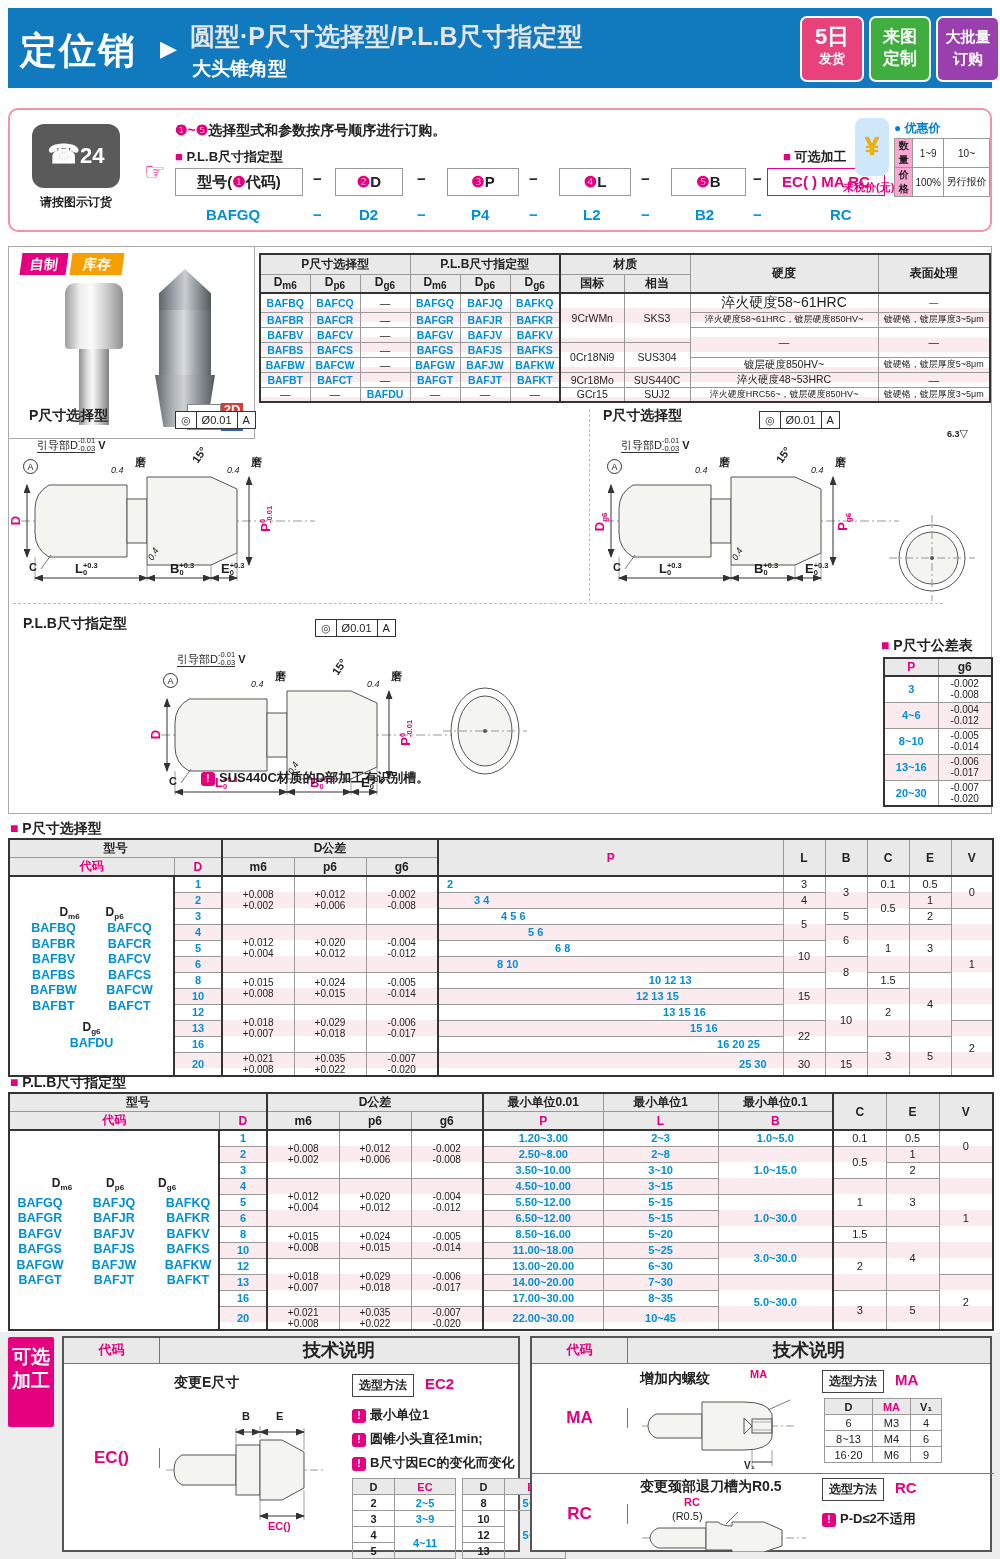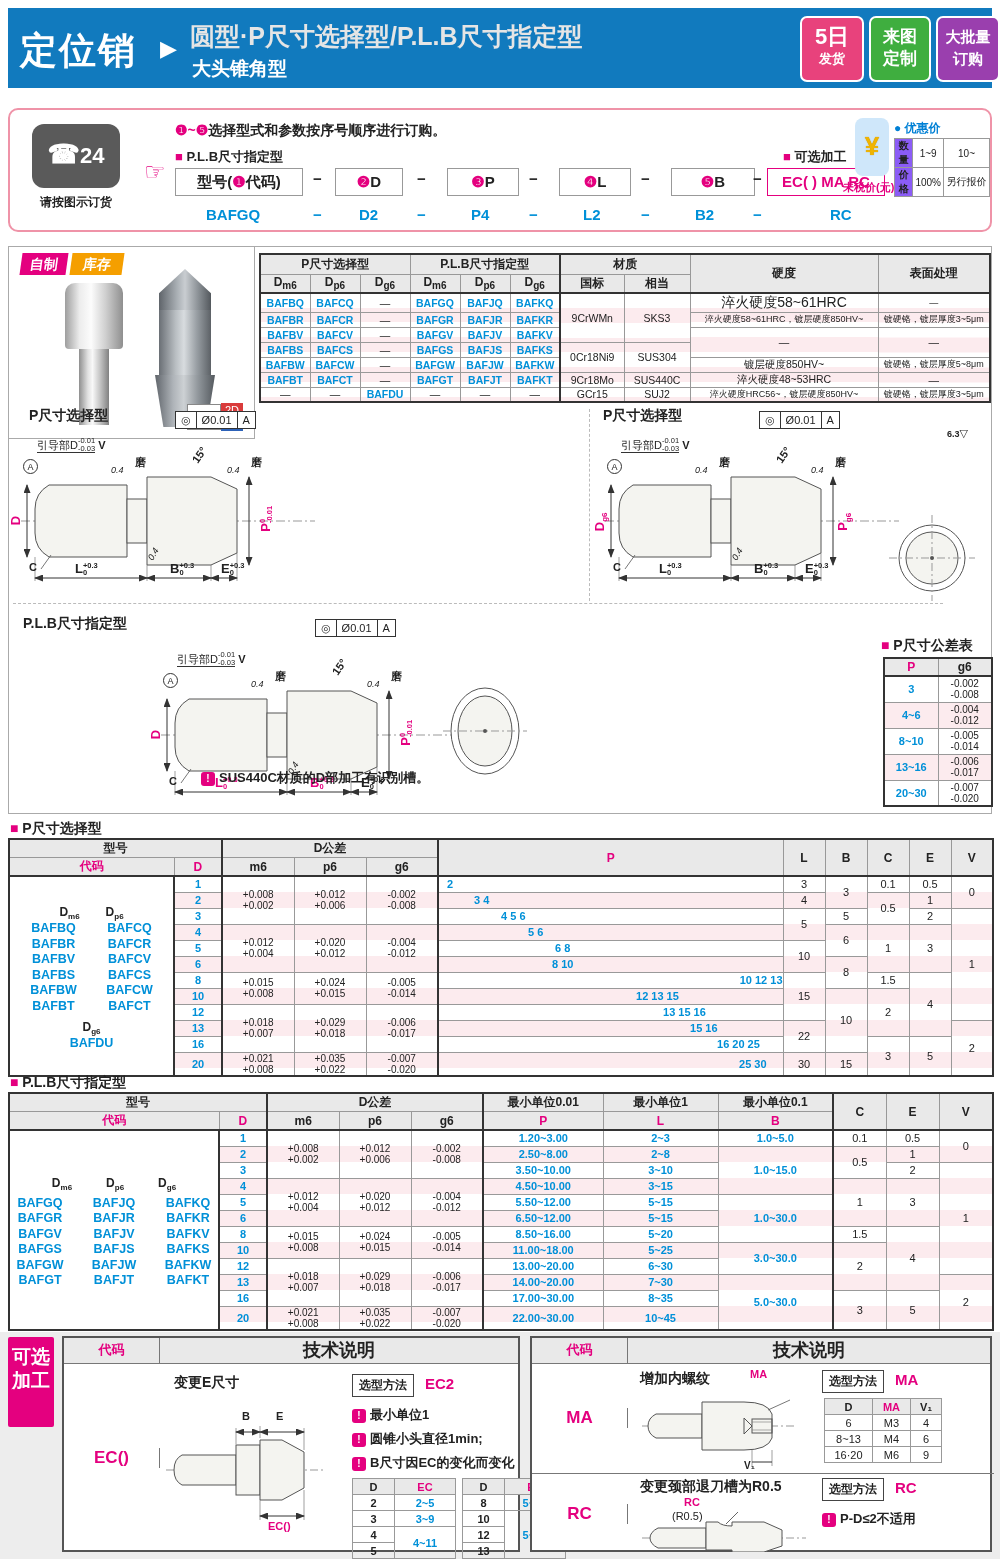--- a/index.html
+++ b/index.html
@@ -29,30 +29,30 @@
 .sq{color:#e4007f;font-size:13px}
 .obox{top:58px;height:28px;border:1px solid #999;background:#fff;text-align:center;line-height:26px;font-size:15px;font-weight:700}
 .obox .num{color:#e4007f}
 .odash{top:60px;font-size:15px;font-weight:700}
 .oex{top:96px;font-size:15px;color:#0090d8;font-weight:700}
 #yenbox{left:845px;top:8px;width:34px;height:58px;background:#cfe7fa;border-radius:8px;text-align:center;line-height:56px;font-size:26px;font-weight:700;color:#f0b400;text-shadow:0 0 1px #b57d00}
 #tax{left:833px;top:70px;font-size:11px;color:#e4007f;font-weight:700}
 #deal{left:884px;top:10px;font-size:12px;color:#0080d5;font-weight:700}
 .ptab{left:884px;top:28px;border-collapse:collapse}
 .ptab td{border:1px solid #999;font-size:10px;text-align:center;height:17px;padding:0 2px}
-.ptab .lb{background:#8b5cf6;font-weight:700}
+.ptab .lb{background:#f9a8d4;font-weight:700}
 
 #main{left:8px;top:246px;width:984px;height:568px;border:1px solid #aaa;background:#fff}
 #photo{left:0;top:0;width:246px;height:192px;border-right:1px solid #aaa;border-bottom:1px solid #aaa;background:#fff}
 .pbdg{top:6px;height:22px;color:#fff;font-size:14px;font-weight:700;line-height:22px;text-align:center;transform:skewX(-8deg)}
 .pin{position:absolute}
 #cad{left:178px;top:156px;display:flex;align-items:center}
 #cad .c{border:1px solid #888;background:#fff;font-size:12px;font-weight:700;padding:5px 3px}
 #cad .dd{display:flex;flex-direction:column}
-#cad .dd span{width:22px;height:14px;color:#fff;font-size:11px;font-weight:400;text-align:center;line-height:14px}
+#cad .dd span{width:22px;height:14px;color:#fff;font-size:13px;font-weight:700;text-align:center;line-height:14px}
 
 .tb{border-collapse:collapse;table-layout:fixed;border:2px solid #333;background:#fff}
 .tb th,.tb td{border:1px solid #999;font-size:11px;text-align:center;padding:0;overflow:hidden}
 .tb thead th{background:#e9e9e9;font-weight:700;font-size:12px}
 .hb{border-bottom:2px solid #333!important}
 .br2{border-right:2px solid #333!important}
 .s16{background:repeating-linear-gradient(to bottom,#fff 0 16px,#fcebee 16px 32px)}
 .s15{background:repeating-linear-gradient(to bottom,#fff 0 15px,#fcebee 15px 30px)}
 .s26{background:repeating-linear-gradient(to bottom,#fff 0 26px,#fcebee 26px 52px)}
 .tol span{display:block;font-size:10px;line-height:11px}
@@ -130,21 +130,21 @@
   <div class="abs sqh" style="left:773px;top:38px"><span class="sq">■</span> <span>可选加工</span></div>
 
   <div class="abs obox" style="left:165px;width:128px"><span>型号(</span><span class="num">❶</span><span>代码)</span></div>
   <div class="abs odash" style="left:303px">−</div>
   <div class="abs obox" style="left:325px;width:68px"><span class="num">❷</span><span>D</span></div>
   <div class="abs odash" style="left:407px">−</div>
   <div class="abs obox" style="left:437px;width:72px"><span class="num">❸</span><span>P</span></div>
   <div class="abs odash" style="left:519px">−</div>
   <div class="abs obox" style="left:549px;width:72px"><span class="num">❹</span><span>L</span></div>
   <div class="abs odash" style="left:631px">−</div>
-  <div class="abs obox" style="left:661px;width:84px"><span class="num">❺</span><span>B</span></div>
+  <div class="abs obox" style="left:661px;width:75px"><span class="num">❺</span><span>B</span></div>
   <div class="abs odash" style="left:743px">−</div>
   <div class="abs obox mag" style="left:757px;width:118px;border-color:#e4007f">EC( )  MA  RC</div>
 
   <div class="abs oex" style="left:196px">BAFGQ</div>
   <div class="abs oex" style="left:303px">−</div>
   <div class="abs oex" style="left:349px">D2</div>
   <div class="abs oex" style="left:407px">−</div>
   <div class="abs oex" style="left:461px">P4</div>
   <div class="abs oex" style="left:519px">−</div>
   <div class="abs oex" style="left:573px">L2</div>
@@ -644,38 +644,38 @@
           <td rowspan="3">1</td>
           <td rowspan="3">3</td>
         </tr>
 <tr>
           <td class="bc br2">5</td>
           <td class="bc" style="text-align:left;padding-left:116px">6 8</td>
           <td rowspan="2">10</td>
         </tr>
 <tr>
           <td class="bc br2">6</td>
-          <td class="bc" style="text-align:left;padding-left:113px">8 10</td>
+          <td class="bc" style="text-align:left;padding-left:58px">8 10</td>
           <td rowspan="2">8</td>
         </tr>
 <tr>
           <td class="bc br2">8</td>
           <td rowspan="2" class="tol">
             <span>+0.015</span>
             <span>+0.008</span>
           </td>
           <td rowspan="2" class="tol">
             <span>+0.024</span>
             <span>+0.015</span>
           </td>
           <td rowspan="2" class="tol br2">
             <span>-0.005</span>
             <span>-0.014</span>
           </td>
-          <td class="bc" style="text-align:right;padding-left:119px">10 12 13</td>
+          <td class="bc" style="text-align:center;padding-left:119px">10 12 13</td>
           <td rowspan="3">15</td>
           <td>1.5</td>
           <td rowspan="4">4</td>
         </tr>
 <tr>
           <td class="bc br2">10</td>
           <td class="bc" style="text-align:left;padding-left:197px">12 13 15</td>
           <td rowspan="4">10</td>
           <td rowspan="3">2</td>
         </tr>

